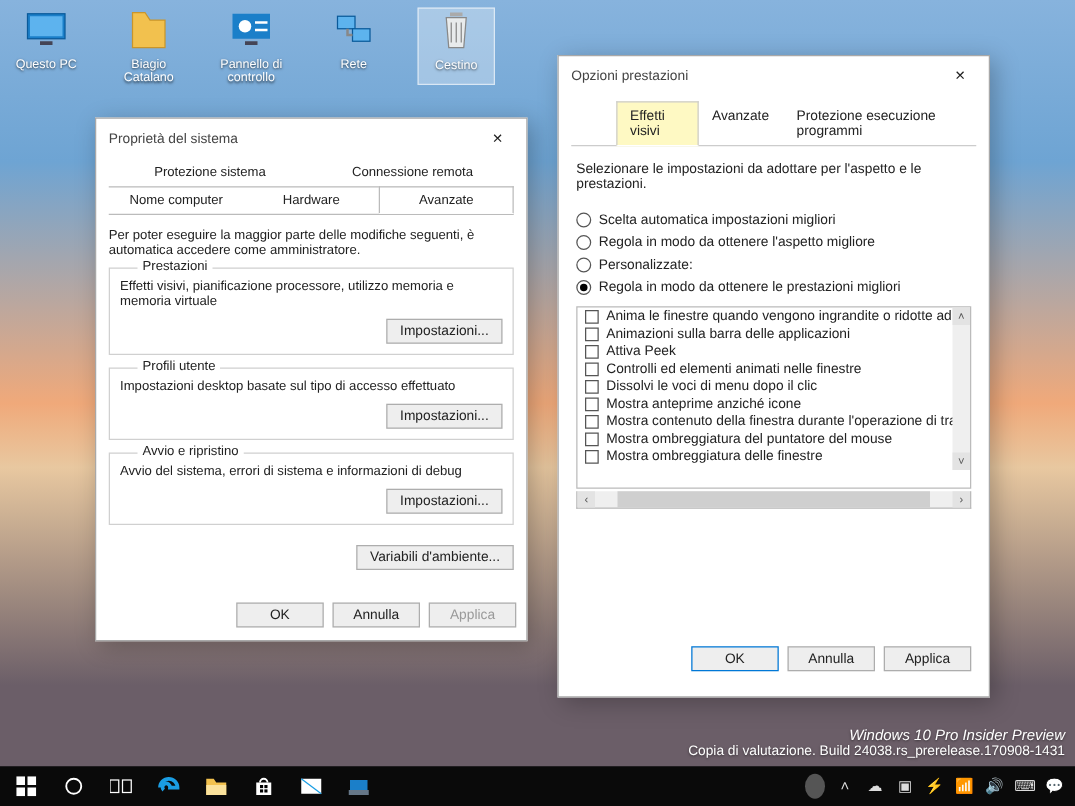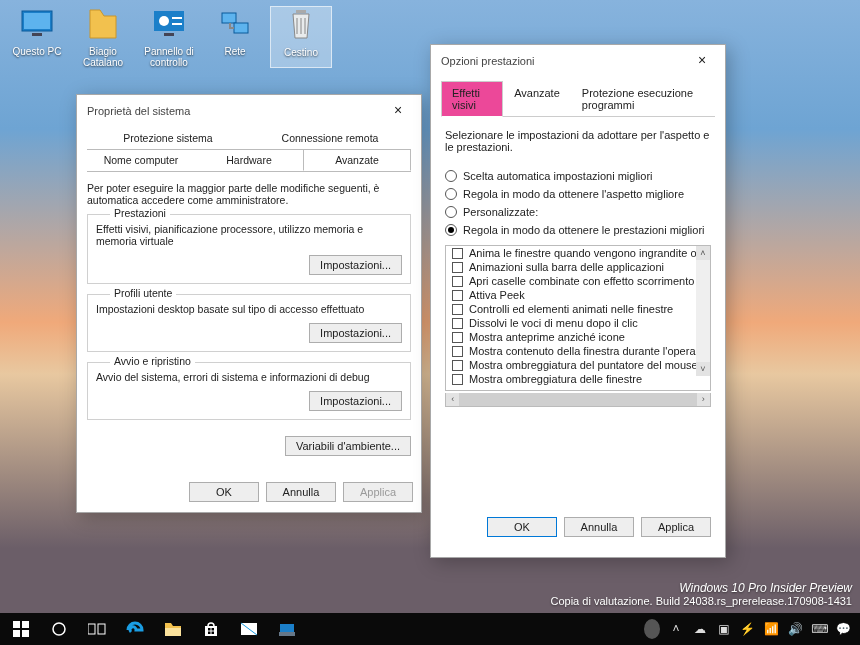--- a/index.html
+++ b/index.html
@@ -3,21 +3,21 @@
 <meta charset="utf-8">
 <style>
 * { box-sizing: border-box; margin: 0; padding: 0; font-family: "Segoe UI", Tahoma, sans-serif; }
 html, body { width: 860px; height: 645px; overflow: hidden; }
 body {
   background: linear-gradient(180deg, #87b3dd 0%, #6ea4d3 20%, #f0a97a 50%, #e8c8a0 58%, #6b5e68 85%);
   position: relative;
 }
 .desktop { position: absolute; inset: 0; }
 
-.icons { position: absolute; top: 6px; left: 6px; display: flex; gap: 4px; }
+.icons { position: absolute; top: 6px; left: 6px; display: flex; gap: 20px; }
 .desk-icon { width: 62px; text-align: center; color: #fff; font-size: 10px; cursor: pointer; text-shadow: 0 1px 2px rgba(0,0,0,.7); }
 .desk-icon .ic { width: 36px; height: 36px; margin: 0 auto 4px; display: flex; align-items: center; justify-content: center; }
 .desk-icon.sel { background: rgba(255,255,255,.3); border: 1px solid rgba(255,255,255,.6); }
 
 .win { position: absolute; background: #fff; border: 1px solid #a8a8a8; box-shadow: 4px 4px 18px rgba(0,0,0,.25); font-size: 11px; color: #222; }
 .win .titlebar { display: flex; align-items: center; justify-content: space-between; padding: 6px 10px; }
 .win .titlebar .t { color: #444; }
 .close-x { width: 26px; height: 20px; text-align: center; line-height: 18px; font-size: 14px; cursor: pointer; }
 
 #win-props { left: 76px; top: 94px; width: 346px; }
@@ -30,25 +30,25 @@
 .group { border: 1px solid #d0d0d0; margin-bottom: 10px; padding: 8px; position: relative; }
 .group .lg { position: absolute; top: -8px; left: 22px; background: #fff; padding: 0 4px; font-size: 10.5px; }
 .group .gd { font-size: 10.5px; margin-bottom: 8px; }
 .group .btnrow { text-align: right; }
 .btn { display: inline-block; min-width: 84px; padding: 3px 10px; font-size: 11px; background: #eee; border: 1px solid #adadad; cursor: pointer; text-align: center; }
 .btn.disabled { color: #9a9a9a; }
 .envrow { text-align: right; padding: 6px 0 14px; }
 .footer-btns { text-align: right; padding-right: 8px; padding-bottom: 10px; }
 .footer-btns .btn { margin-left: 4px; min-width: 70px; }
 
-#win-perf { left: 430px; top: 44px; width: 296px; }
+#win-perf { left: 446px; top: 44px; width: 346px; }
 #win-perf .body { padding: 4px 10px 10px; }
 #win-perf .ptabs { display: flex; border-bottom: 1px solid #ccc; }
 #win-perf .ptabs .ptab { padding: 5px 10px 4px; font-size: 11px; border: 1px solid transparent; cursor: pointer; }
-#win-perf .ptabs .ptab.active { border: 1px solid #ccc; border-bottom: 1px solid #fff; margin-bottom: -1px; background: #ec4899; }
+#win-perf .ptabs .ptab.active { border: 1px solid #ccc; border-bottom: 1px solid #fff; margin-bottom: -1px; background: #fef9c3; margin-left: 36px; }
 #win-perf .intro { padding: 12px 4px 14px; font-size: 11px; }
 .radios { padding: 0 4px; }
 .radio-row { display: flex; align-items: center; gap: 6px; padding: 3px 0; font-size: 11px; cursor: pointer; }
 .radio { width: 12px; height: 12px; border: 1px solid #555; border-radius: 50%; position: relative; }
 .radio.checked::after { content: ""; width: 6px; height: 6px; background: #000; border-radius: 50%; position: absolute; top: 2px; left: 2px; }
 .checklist { border: 1px solid #bbb; margin: 6px 4px 2px; height: 146px; overflow: hidden; position: relative; }
 .checklist .items { position: absolute; left: 0; top: 0; right: 14px; }
 .check-row { display: flex; align-items: center; gap: 6px; padding: 1px 6px; font-size: 11px; white-space: nowrap; cursor: pointer; }
 .chk { width: 11px; height: 11px; border: 1px solid #555; flex-shrink: 0; }
 .scroll-v { position: absolute; right: 0; top: 0; bottom: 14px; width: 14px; background: #efefef; }
@@ -194,24 +194,20 @@
             <div class="check-row">
               <span class="chk"></span>
               <span>Anima le finestre quando vengono ingrandite o ridotte ad icon</span>
             </div>
             <div class="check-row">
               <span class="chk"></span>
               <span>Animazioni sulla barra delle applicazioni</span>
             </div>
             <div class="check-row">
               <span class="chk"></span>
-              <span>Apri caselle combinate con effetto scorrimento</span>
-            </div>
-            <div class="check-row">
-              <span class="chk"></span>
               <span>Attiva Peek</span>
             </div>
             <div class="check-row">
               <span class="chk"></span>
               <span>Controlli ed elementi animati nelle finestre</span>
             </div>
             <div class="check-row">
               <span class="chk"></span>
               <span>Dissolvi le voci di menu dopo il clic</span>
             </div>

